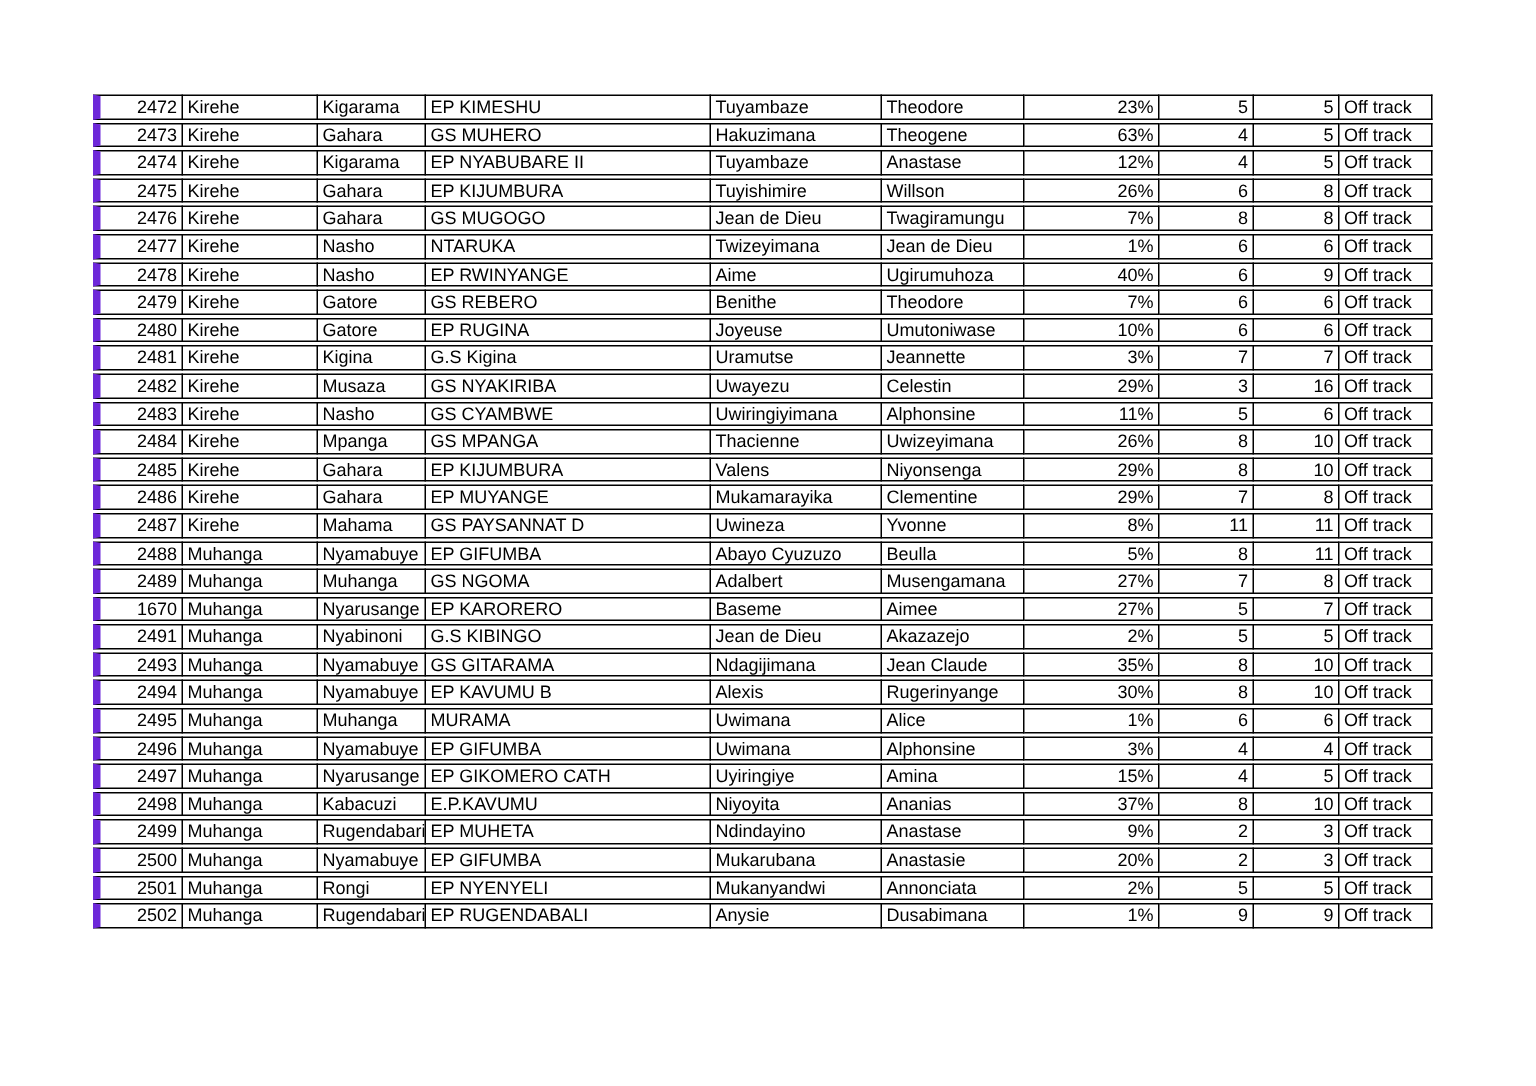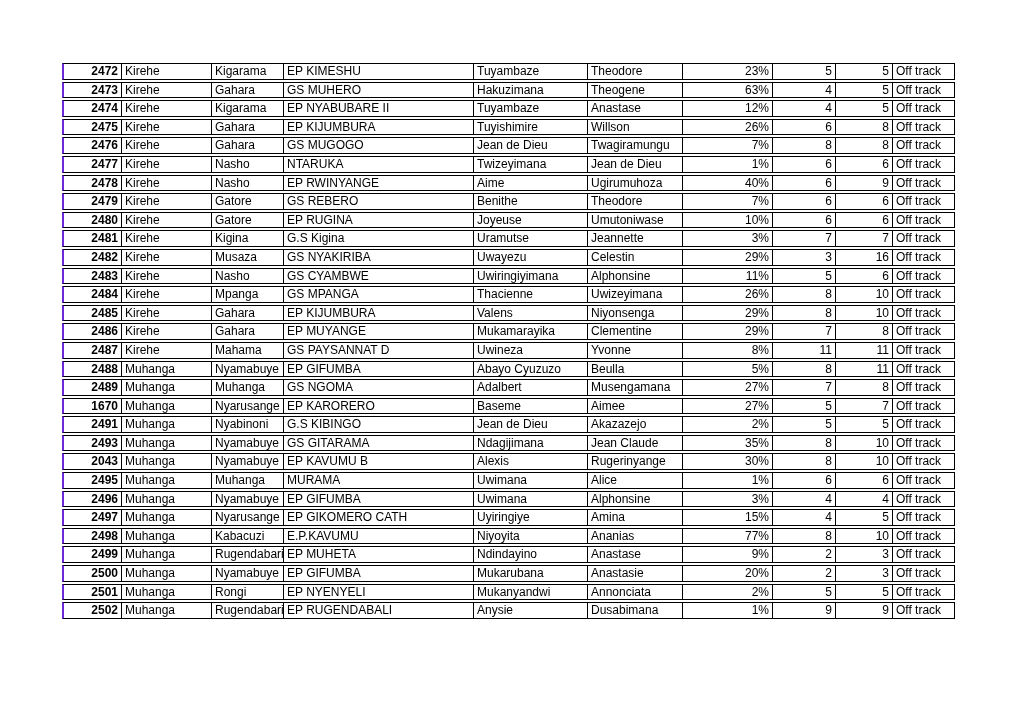--- a/index.html
+++ b/index.html
@@ -31,22 +31,21 @@
     font-size: 12px;
     white-space: nowrap;
     overflow: hidden;
     vertical-align: middle;
     border-top: 1px solid #000;
     border-bottom: 1px solid #000;
     border-right: 1px solid #000;
     padding: 0;
   }
   .sheet-table td:first-child {
-    border-left: 2px solid #6d28d9;
-    font-weight: bold;
+    border-left: 5px solid #6d28d9;
   }
   .sheet-table td.al { text-align: left;  padding-left: 3px; }
   .sheet-table td.ar { text-align: right; padding-right: 3px; }
 
   
   .c-id       { width: 60px;  }
   .c-district { width: 90px;  }
   .c-sector   { width: 72px;  }
   .c-school   { width: 190px; }
   .c-lastname { width: 114px; }
@@ -319,21 +318,21 @@
         <td class="al">Nyamabuye</td>
         <td class="al">GS GITARAMA</td>
         <td class="al">Ndagijimana</td>
         <td class="al">Jean Claude</td>
         <td class="ar">35%</td>
         <td class="ar">8</td>
         <td class="ar">10</td>
         <td class="al">Off track</td>
       </tr>
       <tr>
-        <td class="ar">2043</td>
+        <td class="ar">2494</td>
         <td class="al">Muhanga</td>
         <td class="al">Nyamabuye</td>
         <td class="al">EP KAVUMU B</td>
         <td class="al">Alexis</td>
         <td class="al">Rugerinyange</td>
         <td class="ar">30%</td>
         <td class="ar">8</td>
         <td class="ar">10</td>
         <td class="al">Off track</td>
       </tr>
@@ -373,21 +372,21 @@
         <td class="ar">5</td>
         <td class="al">Off track</td>
       </tr>
       <tr>
         <td class="ar">2498</td>
         <td class="al">Muhanga</td>
         <td class="al">Kabacuzi</td>
         <td class="al">E.P.KAVUMU</td>
         <td class="al">Niyoyita</td>
         <td class="al">Ananias</td>
-        <td class="ar">77%</td>
+        <td class="ar">37%</td>
         <td class="ar">8</td>
         <td class="ar">10</td>
         <td class="al">Off track</td>
       </tr>
       <tr>
         <td class="ar">2499</td>
         <td class="al">Muhanga</td>
         <td class="al">Rugendabari</td>
         <td class="al">EP MUHETA</td>
         <td class="al">Ndindayino</td>

